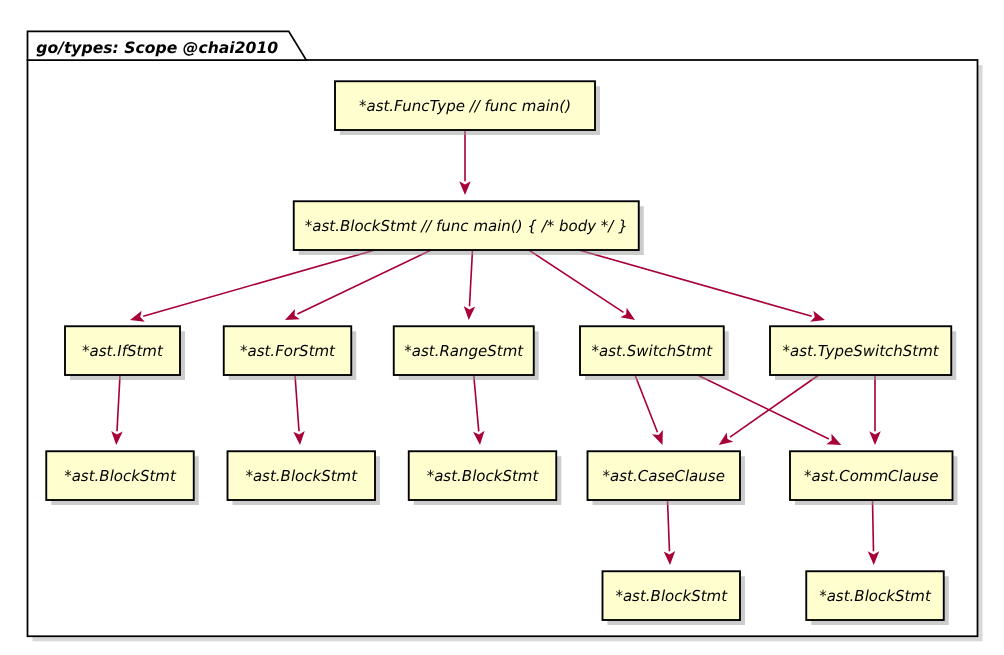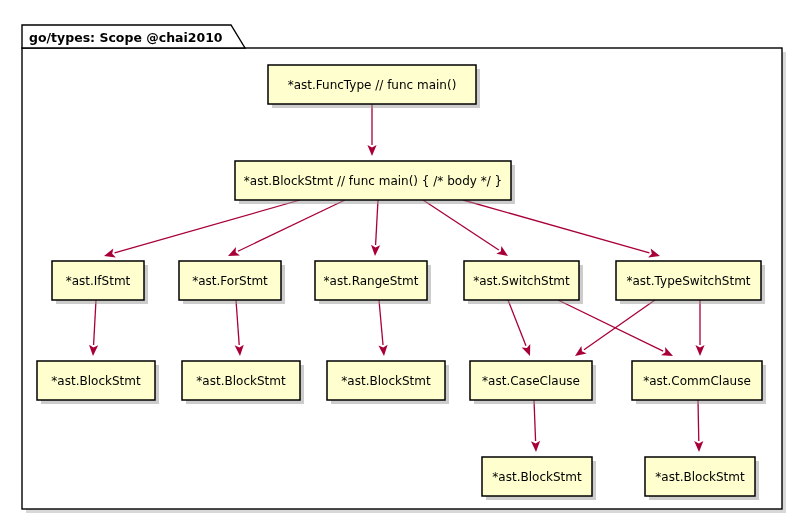--- a/index.html
+++ b/index.html
@@ -12,20 +12,21 @@
     width: 803px;
     height: 524px;
     font-family: "DejaVu Sans", sans-serif;
     overflow: hidden;
   }
   #stage {
     position: relative;
     width: 803px;
     height: 524px;
     background: #FFFFFF;
+    font-style: italic;
   }
   #diagram-svg {
     position: absolute;
     left: 0;
     top: 0;
     width: 803px;
     height: 524px;
   }
   .frame-rect {
     fill: #FFFFFF;

